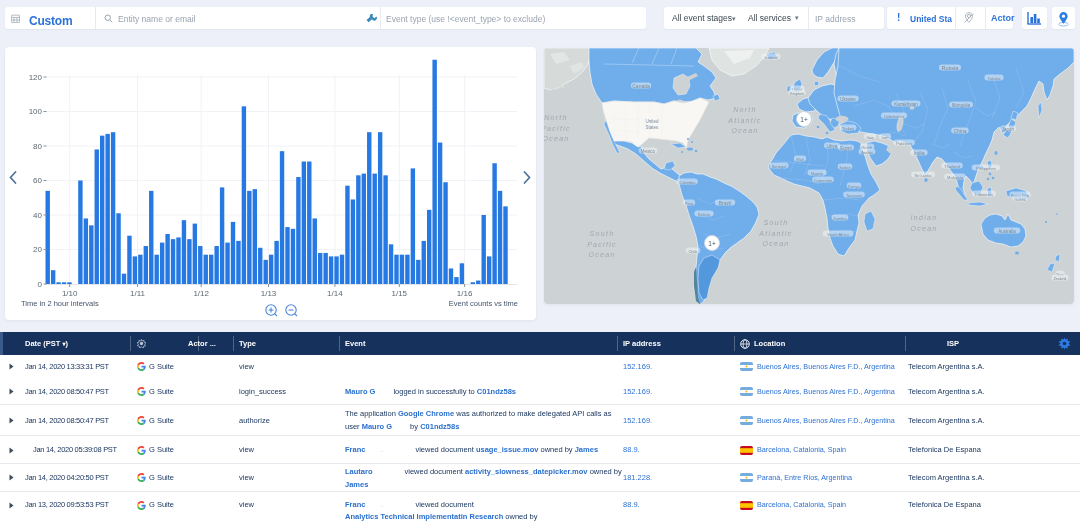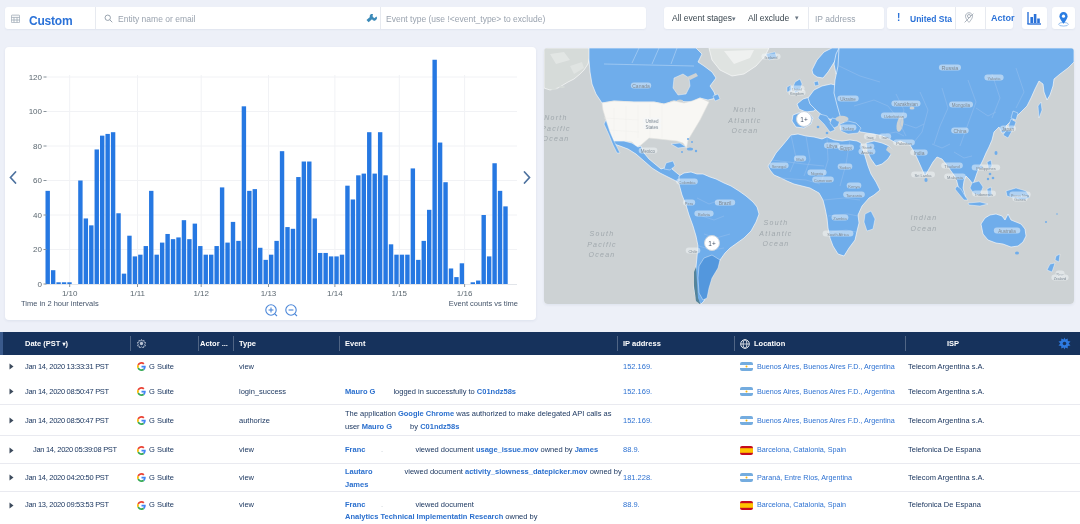--- a/index.html
+++ b/index.html
@@ -46,21 +46,21 @@
       </svg>
   <span class="abs ph" style="left:113px;top:6.5px;">Entity name or email</span>
   <svg class="abs" style="left:361px;top:7px" width="11" height="9" viewBox="0 0 11 9">
         <path d="M7 0 A2.4 2.4 0 0 0 3.9 3.1 L0.5 6 L2.6 8.2 L6 5.3 A2.4 2.4 0 0 0 10.5 2.6 L8.2 4.3 L6.5 2.2 Z" fill="#3b8ab8"></path>
       </svg>
   <div class="vsep" style="left:374.5px;"></div>
   <span class="abs ph" style="left:381px;top:6.5px;">Event type (use !&lt;event_type&gt; to exclude)</span>
 </div>
 <div class="seg" style="left:664px; width:220px;">
   <span class="abs" style="left:8px;top:6px;font-size:8.5px;color:#3a464f;">All event stages<span style="font-size:7px;color:#6a7682;">▾</span></span>
-  <span class="abs" style="left:84px;top:6px;font-size:8.5px;color:#3a464f;">All exclude</span>
+  <span class="abs" style="left:84px;top:6px;font-size:8.5px;color:#3a464f;">All services</span>
   <span class="abs" style="left:131px;top:6.5px;font-size:7px;color:#6a7682;">▾</span>
   <div class="vsep" style="left:144px;"></div>
   <span class="abs ph" style="left:151px;top:6.5px;">IP address</span>
 </div>
 <div class="seg" style="left:887px; width:126px;">
   <span class="abs blue" style="left:10px;top:5px;font-size:10px;font-weight:bold;">!</span>
   <span class="abs blue" style="left:23px;top:6.5px;font-size:8.5px;font-weight:bold;white-space:nowrap;width:42px;overflow:hidden;">United Stat</span>
   <div class="vsep" style="left:68px;"></div>
   <svg class="abs" style="left:75px;top:4px" width="14" height="14" viewBox="0 0 16 16">
         <path d="M8 2 C5.8 2 4 3.8 4 6 C4 8.8 8 13 8 13 C8 13 12 8.8 12 6 C12 3.8 10.2 2 8 2 Z M8 7.6 A1.8 1.8 0 1 1 8 4 A1.8 1.8 0 0 1 8 7.6 Z" fill="none" stroke="#a8b0ba" stroke-width="1.1"></path>
@@ -471,21 +471,21 @@
 <div id="thead">
   <div class="abs" style="left:0;top:0;width:3px;height:23px;background:#3a5a8c;"></div>
   <span class="abs" style="left:25px;top:7px;">Date (PST <span style="font-size:6px;">▾</span>)</span>
   <div class="hsep" style="left:130px;"></div>
   <svg class="abs" style="left:137px;top:7px" width="9" height="9" viewBox="0 0 11 11">
         <circle cx="5.5" cy="5.5" r="2" fill="#b9c3d4"></circle>
         <path d="M5.5 0.5 L6.3 2.5 L8.6 1.5 L8.5 3.9 L11 4.5 L9.2 6.2 L10.6 8.3 L8.2 8.6 L8 11 L5.5 9.6 L3 11 L2.8 8.6 L0.4 8.3 L1.8 6.2 L0 4.5 L2.5 3.9 L2.4 1.5 L4.7 2.5 Z" fill="none" stroke="#b9c3d4" stroke-width="0.9"></path>
       </svg>
   <span class="abs" style="left:150px;top:7px;margin-top:24px;">Service</span>
   <div class="hsep" style="left:198px;"></div>
-  <span class="abs" style="left:200px;top:7px;">Actor ...</span>
+  <span class="abs" style="left:188px;top:7px;">Actor ...</span>
   <div class="hsep" style="left:233px;"></div>
   <span class="abs" style="left:239px;top:7px;">Type</span>
   <div class="hsep" style="left:339px;"></div>
   <span class="abs" style="left:345px;top:7px;">Event</span>
   <div class="hsep" style="left:617px;"></div>
   <span class="abs" style="left:623px;top:7px;">IP address</span>
   <div class="hsep" style="left:734px;"></div>
   <svg class="abs" style="left:740px;top:6.5px" width="10" height="10" viewBox="0 0 11 11">
         <circle cx="5.5" cy="5.5" r="4.7" fill="none" stroke="#fff" stroke-width="1"></circle>
         <ellipse cx="5.5" cy="5.5" rx="2.1" ry="4.7" fill="none" stroke="#fff" stroke-width="0.8"></ellipse>

